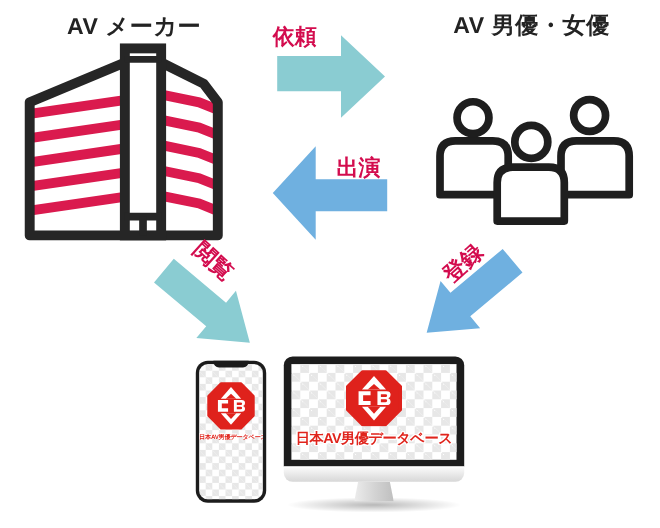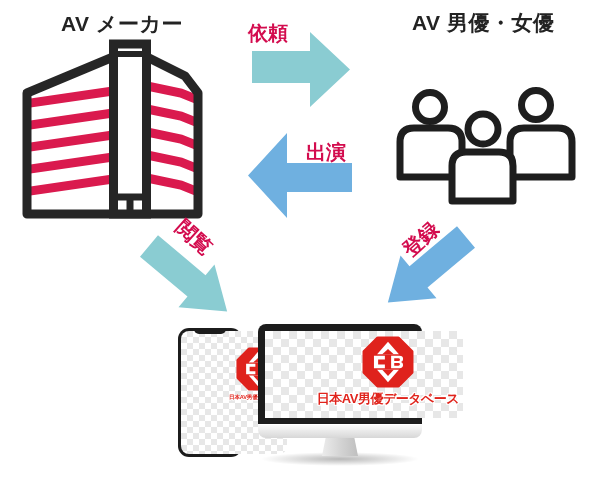--- a/index.html
+++ b/index.html
@@ -19,21 +19,20 @@
   }
   .label-request{left:248px;top:20px;}
   .label-perform{left:306px;top:139px;}
   .label-browse{left:174px;top:224px;transform:rotate(42deg);}
   .label-register{left:401px;top:226px;transform:rotate(-42deg);}
   .checker{
     background-color:#fff;
     background-image:
       linear-gradient(45deg,#e7e7e7 25%,transparent 25%,transparent 75%,#e7e7e7 75%),
       linear-gradient(45deg,#e7e7e7 25%,transparent 25%,transparent 75%,#e7e7e7 75%);
-    padding-left: 48px;
   }
   
   .phone{
     position:absolute;left:178px;top:328px;width:64px;height:129px;
     background:#1c1c1c;border-radius:11px;box-sizing:border-box;padding:3px;
   }
   .phone-screen{
     position:relative;width:58px;height:123px;border-radius:8px;overflow:hidden;
     background-size:12px 12px;background-position:0 0,6px 6px;
   }

